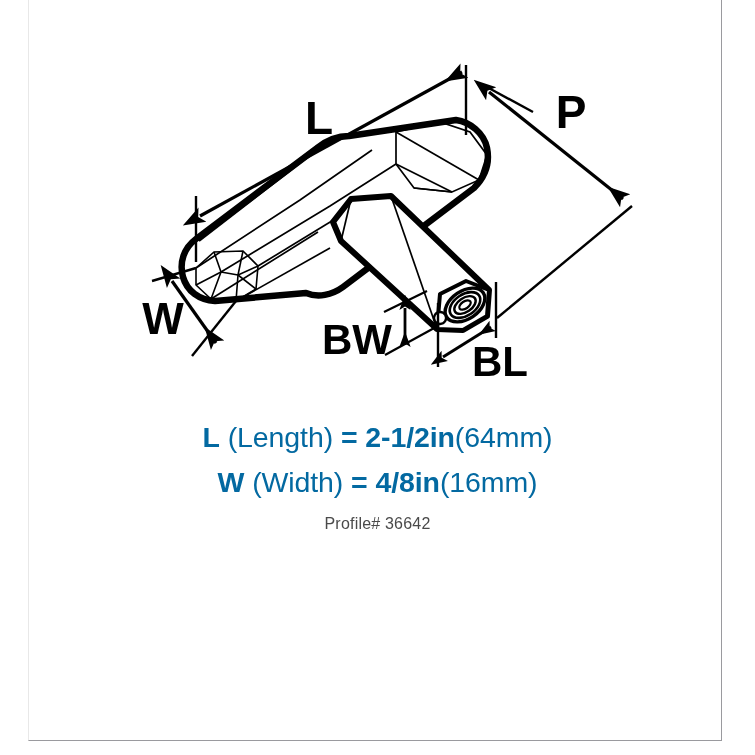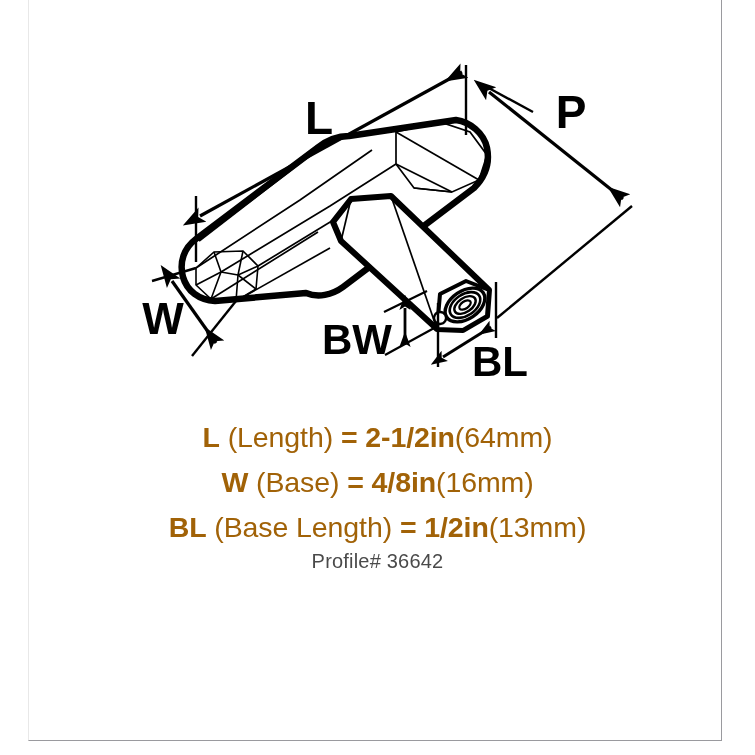--- a/index.html
+++ b/index.html
@@ -45,31 +45,32 @@
   #spec-list {
     position: absolute;
     left: 0;
     top: 415px;
     width: 755px;
     text-align: center;
   }
   .spec-row {
     font-size: 28.5px;
     line-height: 45px;
-    color: #a16207;
+    color: #0369a1;
     white-space: nowrap;
     letter-spacing: -0.1px;
   }
   .code { font-weight: bold; }
   .name { font-weight: normal; }
   .eq   { font-weight: bold; }
   .val  { font-weight: bold; }
   .mm   { font-weight: normal; }
   #profile-line {
-    font-size: 20px;
+    margin-top: 10px;
+    font-size: 16px;
     color: #4a4a4a;
     letter-spacing: 0.2px;
   }
 </style>
 </head>
 <body>
 
 <div id="page">
 
   <div id="scan-frame"></div>
@@ -197,25 +198,22 @@
 
   </svg>
 
   <div id="spec-list">
 
     <div class="spec-row">
       <span class="code">L</span><span class="name"> (Length)</span><span class="eq"> = </span><span class="val">2-1/2in</span><span class="mm">(64mm)</span>
     </div>
 
     <div class="spec-row">
-      <span class="code">W</span><span class="name"> (Base)</span><span class="eq"> = </span><span class="val">4/8in</span><span class="mm">(16mm)</span>
+      <span class="code">W</span><span class="name"> (Width)</span><span class="eq"> = </span><span class="val">4/8in</span><span class="mm">(16mm)</span>
     </div>
 
 
-    <div class="spec-row">
-      <span class="code">BL</span><span class="name"> (Base Length)</span><span class="eq"> = </span><span class="val">1/2in</span><span class="mm">(13mm)</span>
-    </div>
 
 
     <div id="profile-line">Profile# 36642</div>
   </div>
 
 </div>
 
 </body></html>

